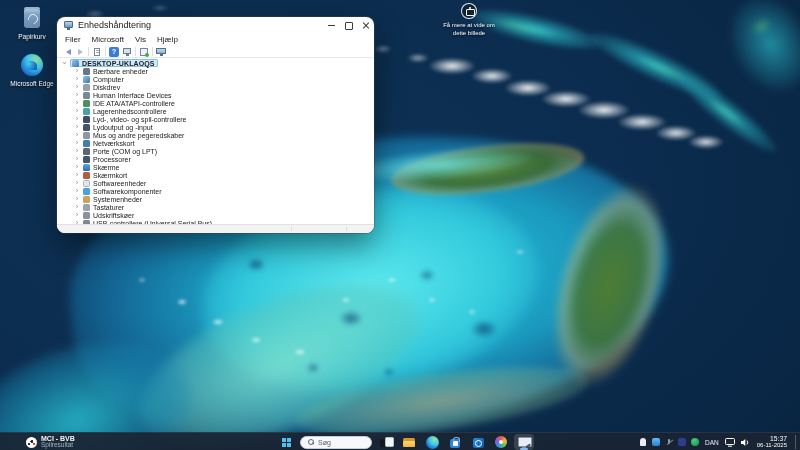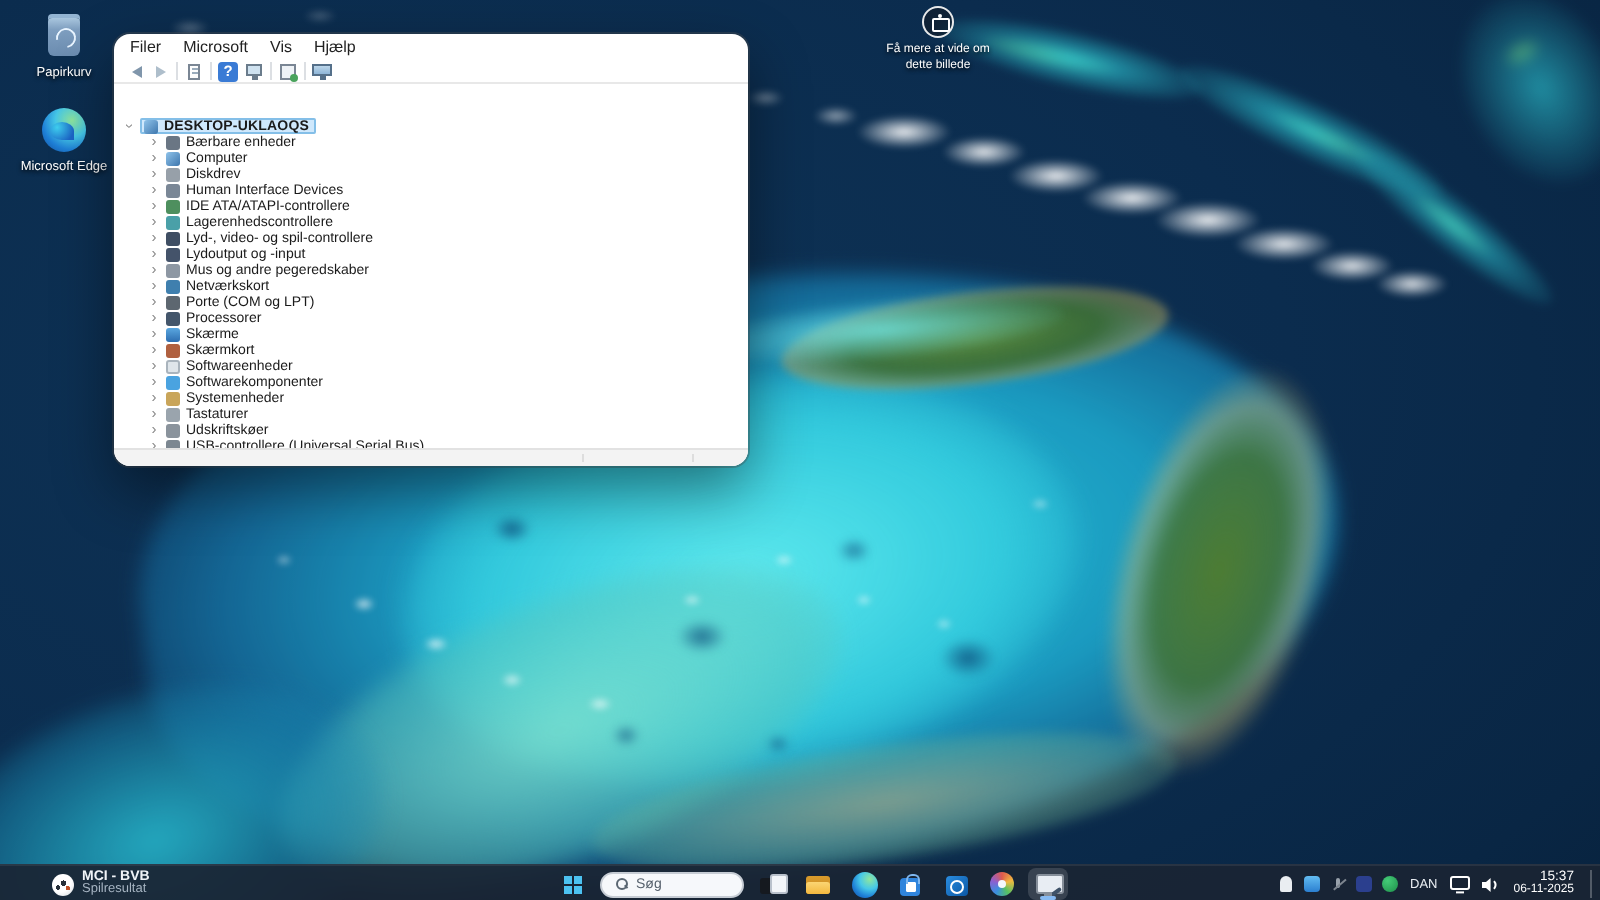--- a/index.html
+++ b/index.html
@@ -239,20 +239,30 @@
         <div class="dlabel">Papirkurv</div>
       </div>
 
       <div class="dicon" style="left: 5px; top: 52px;">
         <div class="ibox i-edge"></div>
         <div class="dlabel">Microsoft Edge</div>
       </div>
     </div>
 
   <div class="window">
+    <div class="titlebar">
+      <span class="app-ico"></span>
+      <span class="title">Enhedshåndtering</span>
+      <span class="wcontrols">
+
+      <button class="wc"><span class="wcg i-minimize"></span></button>
+          <button class="wc"><span class="wcg i-maximize"></span></button>
+          <button class="wc"><span class="wcg i-close"></span></button>
+        </span>
+    </div>
     <div class="menubar">
 
     <span>Filer</span>
         <span>Microsoft</span>
         <span>Vis</span>
         <span>Hjælp</span>
       </div>
     <div class="toolbar">
 
     <span class="w-tool i-back"></span>

